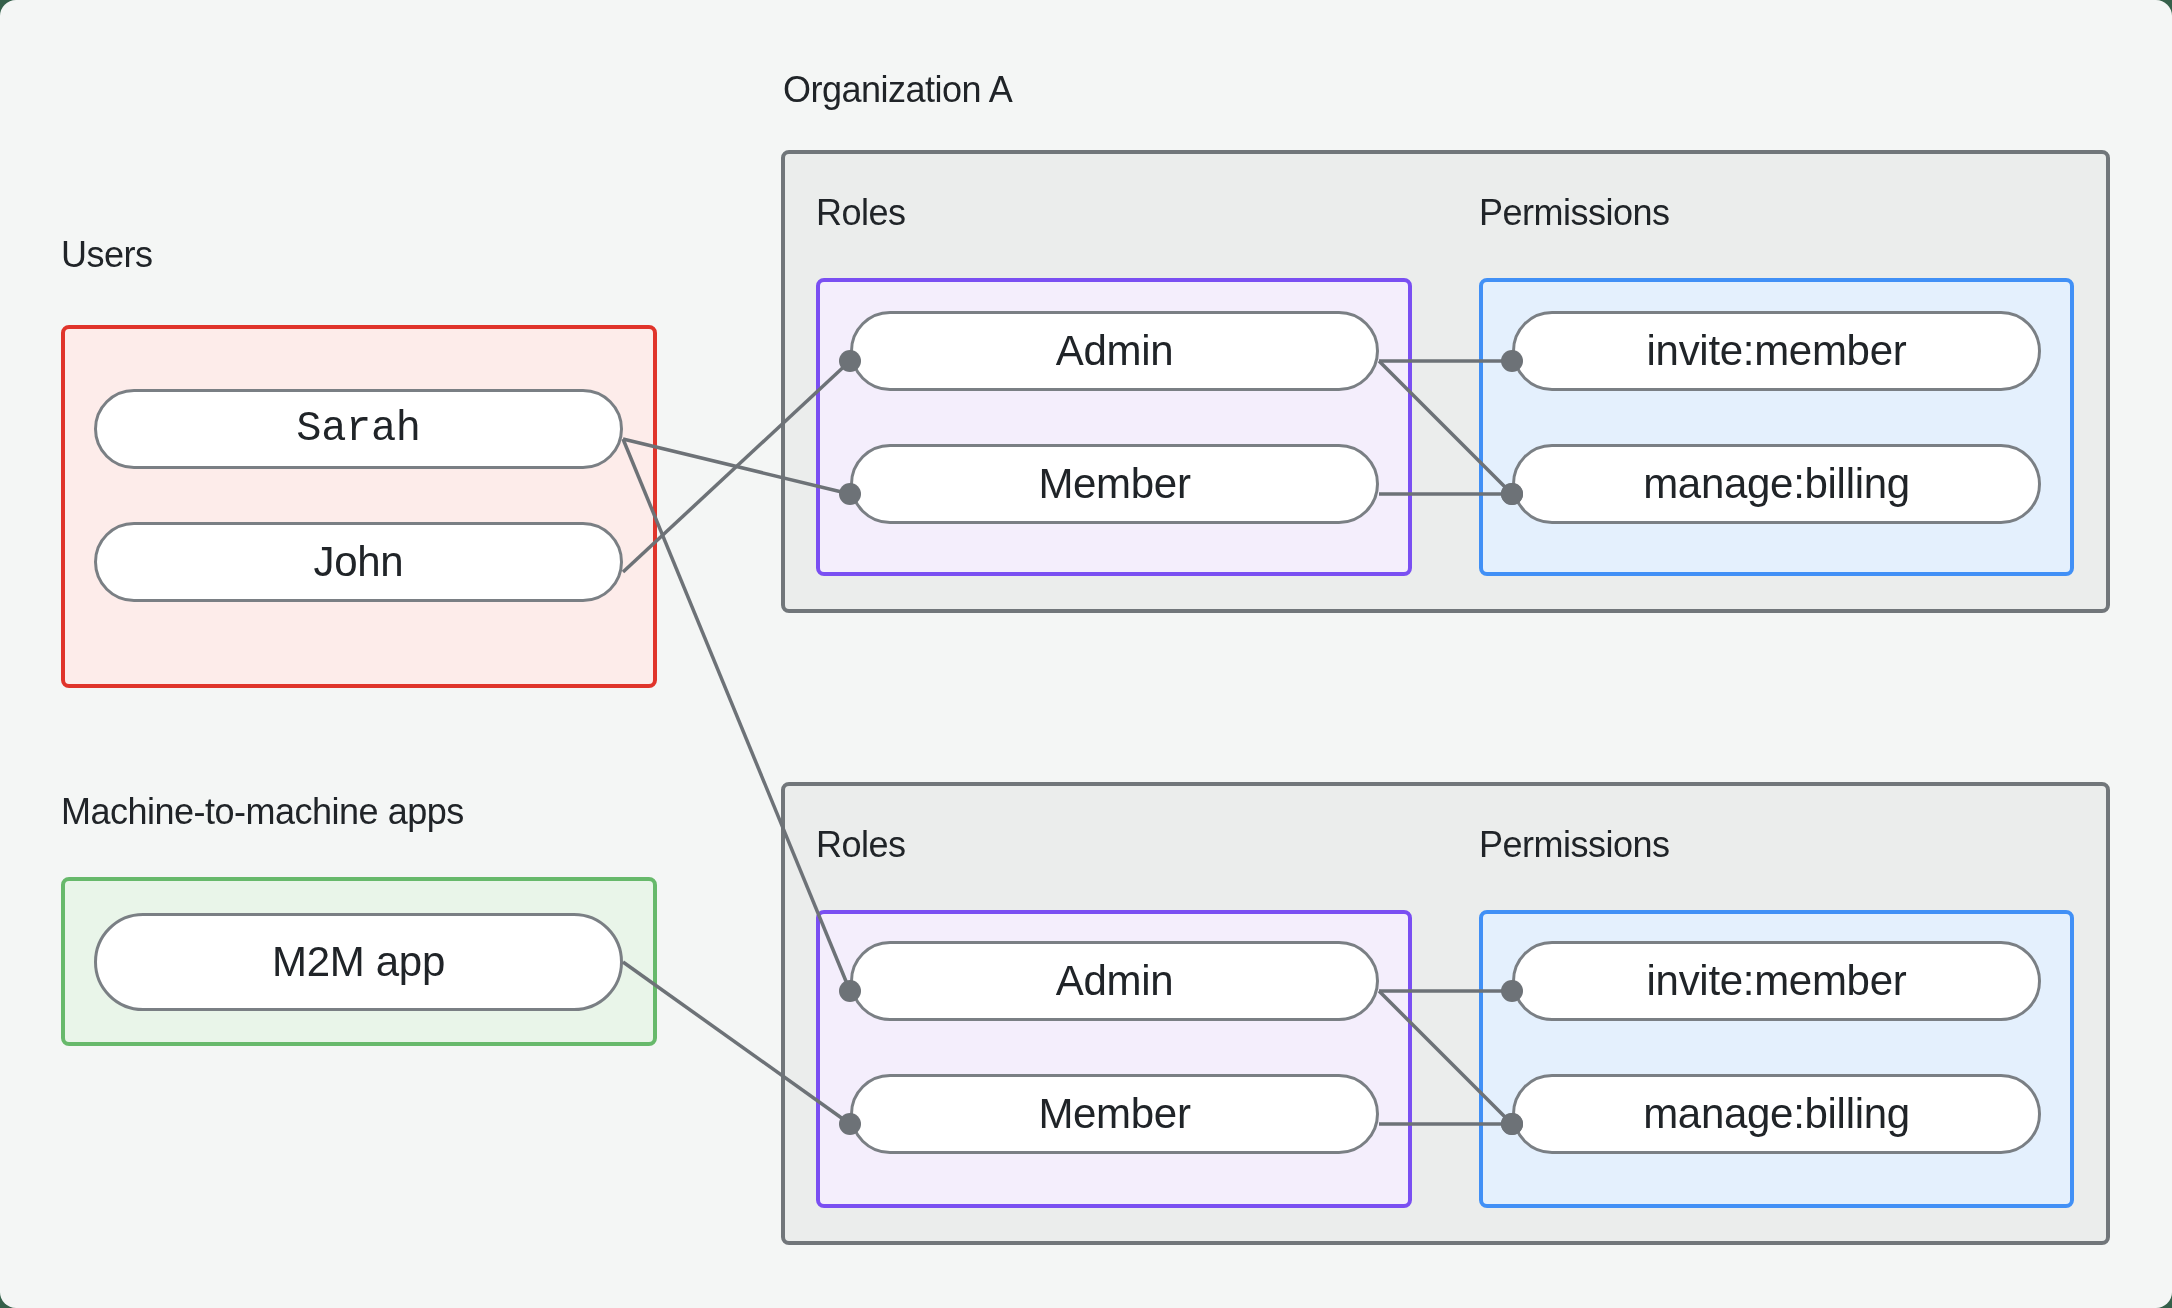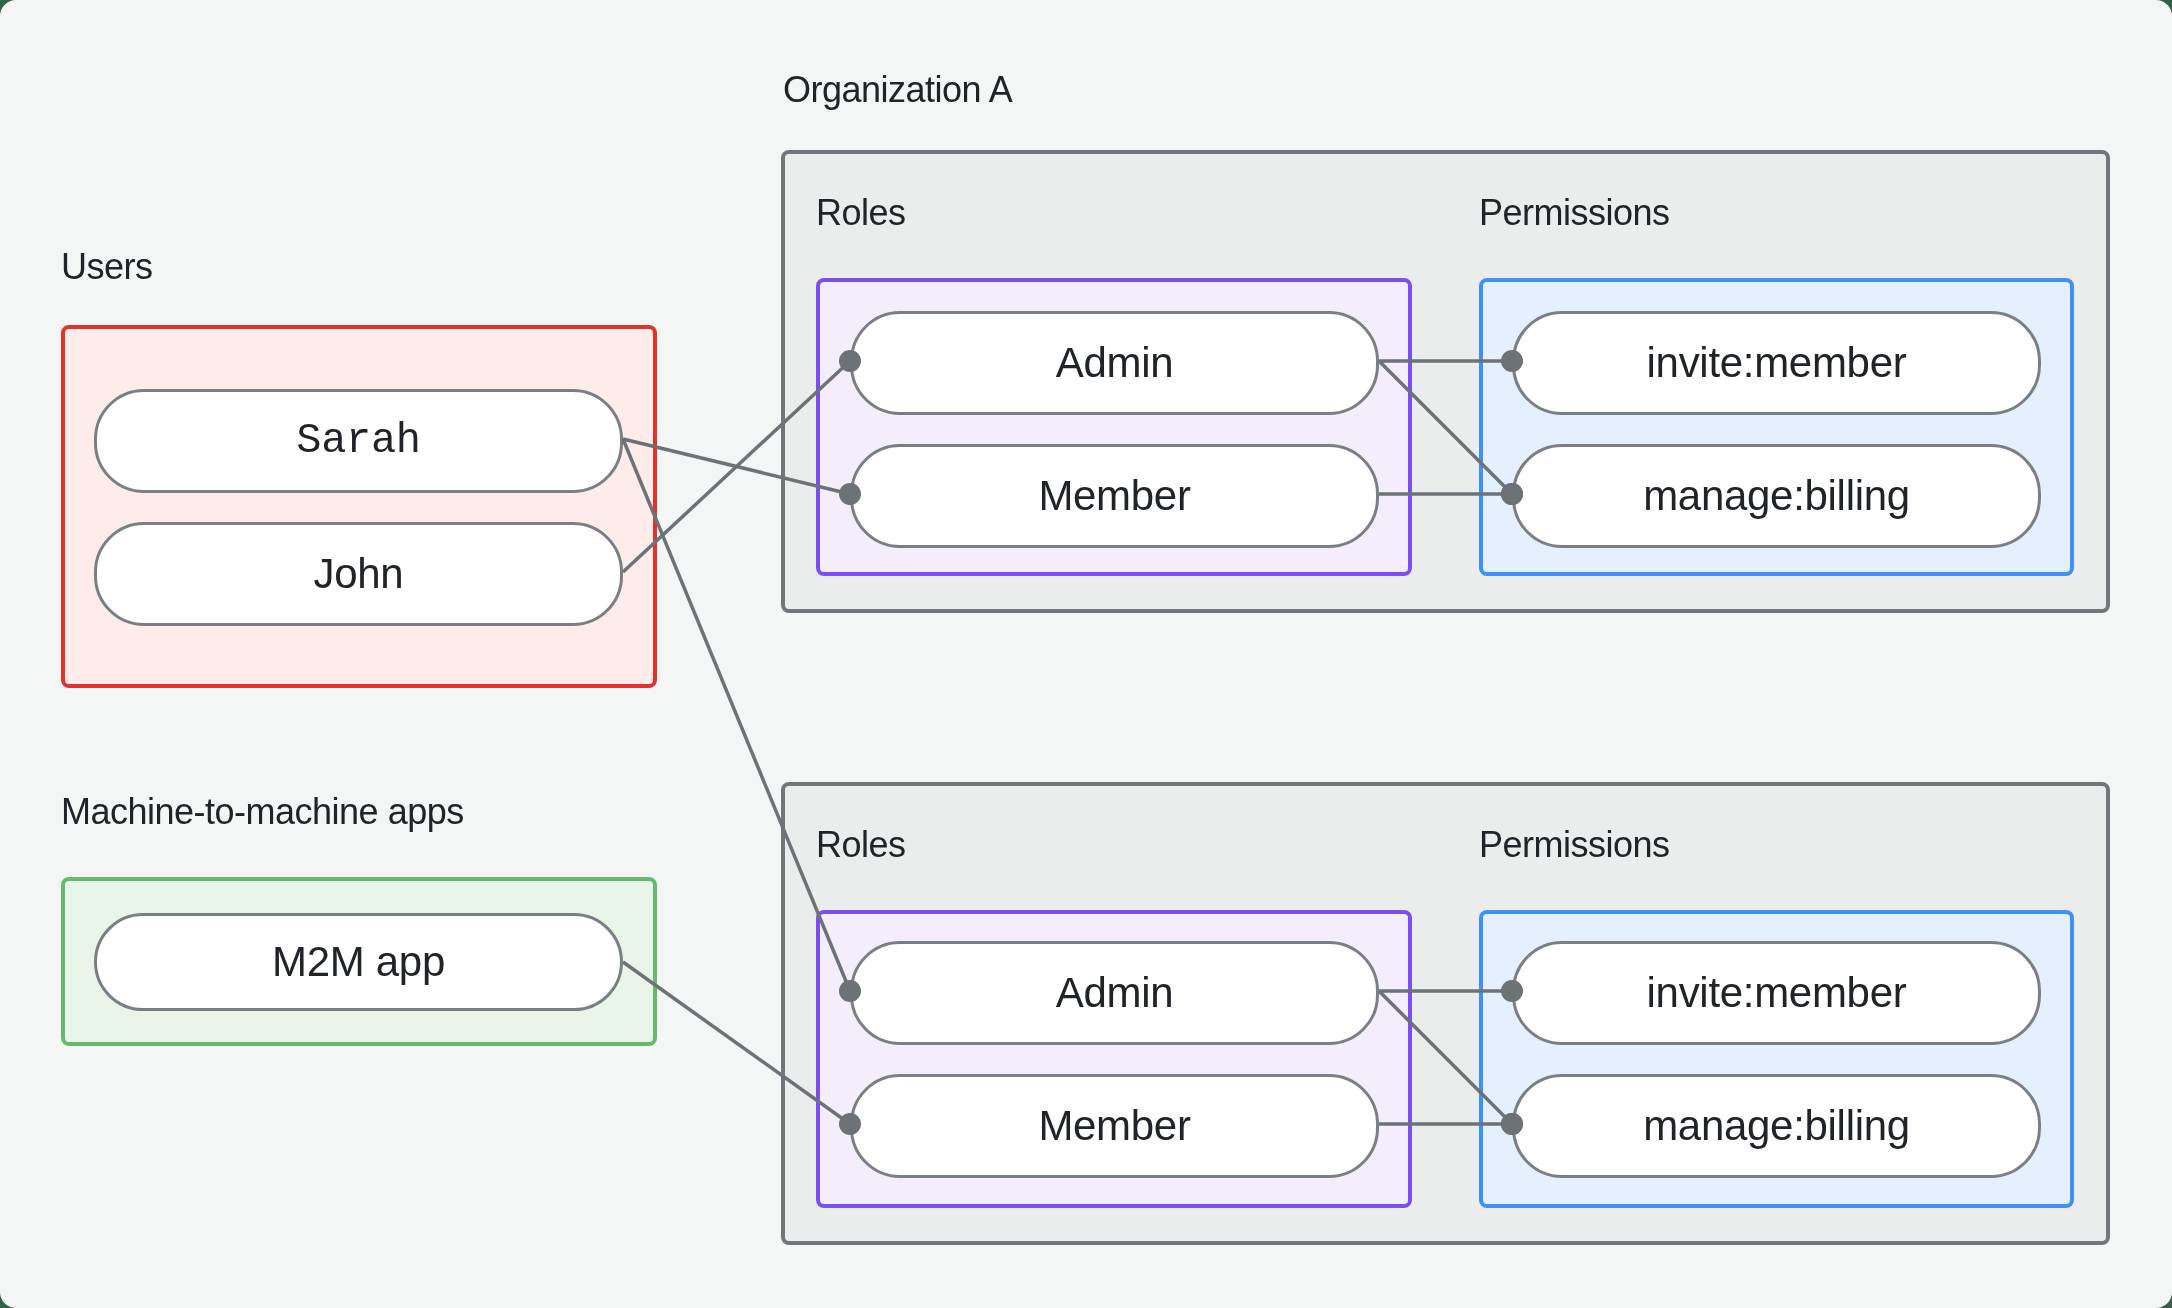--- a/index.html
+++ b/index.html
@@ -35,21 +35,21 @@
     position: absolute; box-sizing: border-box;
     border-radius: 8px;
     border: 4px solid transparent;
   }
   .group-box.red    { background: var(--red-fill, #fdecea);   border-color: var(--red-border, #e0342b); }
   .group-box.green  { background: var(--green-fill, #e9f5e9); border-color: var(--green-border, #67b96b); }
   .group-box.purple { background: var(--purple-fill, #f4eefc); border-color: var(--purple-border, #7a4ff2); }
   .group-box.blue   { background: var(--blue-fill, #e4f0fd);  border-color: var(--blue-border, #4190f6); }
   .pill {
     position: absolute; box-sizing: border-box;
-    width: 529px; height: 104px;
+    width: 529px; height: 80px;
     background: #ffffff;
     border: 3px solid var(--pill-border, #7a7f84);
     border-radius: 50px;
     display: flex; align-items: center; justify-content: center;
     font-size: 42px; font-weight: 400;
     color: var(--text, #202428);
     letter-spacing: -0.3px;
   }
   svg.wires {
     position: absolute; left: 0; top: 0;
@@ -57,21 +57,21 @@
     pointer-events: none;
   }
   svg.wires line { stroke: var(--connector, #6d7277); stroke-width: 3.5px; }
   svg.wires circle { fill: var(--connector, #6d7277); }
 </style>
 </head>
 <body style="--outer-bg: #35604a; --canvas-bg: #f4f6f5; --text: #202428; --org-fill: #ebedec; --org-border: #71767a; --red-border: #e0342b; --red-fill: #fdecea; --green-border: #67b96b; --green-fill: #e9f5e9; --purple-border: #7a4ff2; --purple-fill: #f4eefc; --blue-border: #4190f6; --blue-fill: #e4f0fd; --pill-border: #7a7f84; --connector: #6d7277;">
 
 <div class="canvas">
 
-  <div class="section-label" style="left:61px; top:248px;">Users</div>
+  <div class="section-label" style="left:61px; top:236px;">Users</div>
   <div class="group-box red abs" style="left:61px; top:325px; width:596px; height:363px;"></div>
   <div class="pill" style="left:94px; top:389px;font-family:Liberation Mono, monospace;">Sarah</div>
   <div class="pill" style="left:94px; top:522px;">John</div>
 
   <div class="section-label" style="left:61px; top:793px;">Machine-to-machine apps</div>
   <div class="group-box green abs" style="left:61px; top:877px; width:596px; height:169px;"></div>
   <div class="pill" style="left:94px; top:913px; height:98px;">M2M app</div>
 
   <div class="section-label" style="left:783px; top:71px;">Organization A</div>
   <div class="org-box" style="left:781px; top:150px; width:1329px; height:463px;"></div>

